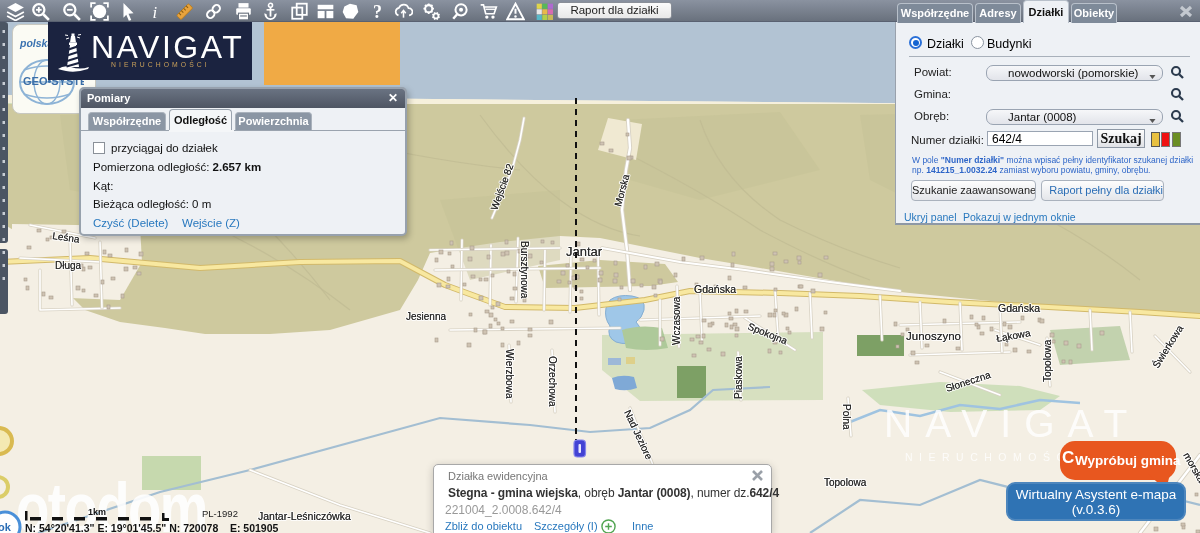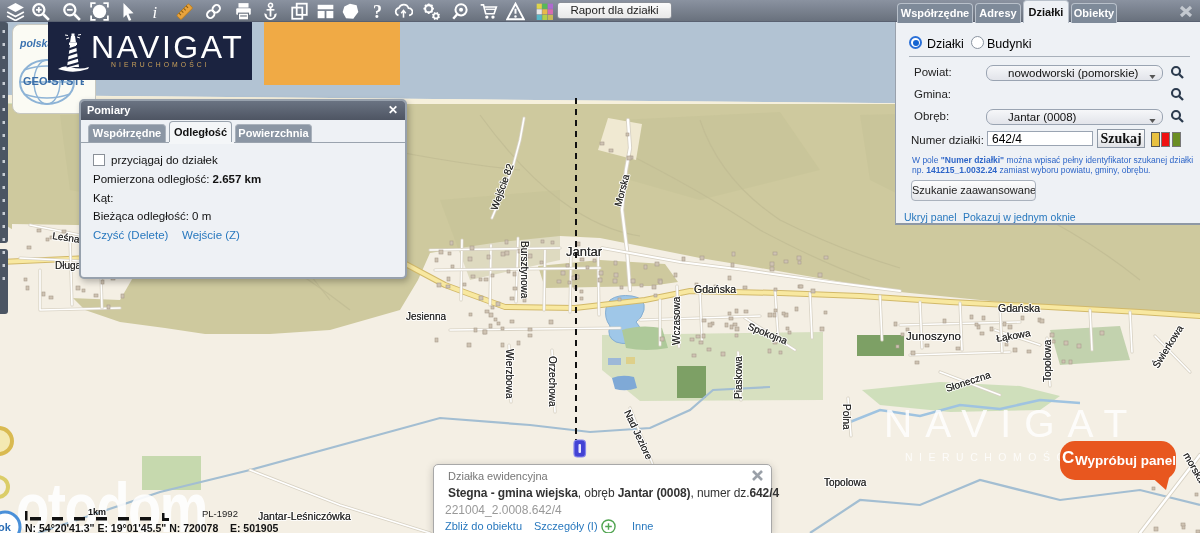--- a/index.html
+++ b/index.html
@@ -445,21 +445,21 @@
 <div class="abs" style="left:20px;top:37px;font-size:10.5px;font-weight:bold;font-style:italic;color:#3a72b0">polska</div>
 <svg class="abs" style="left:16px;top:54px" width="68" height="58" viewBox="0 0 68 58">
 <ellipse cx="31" cy="28" rx="27" ry="22" fill="none" stroke="#8db3d6" stroke-width="2"></ellipse>
 <ellipse cx="31" cy="28" rx="13" ry="22" fill="none" stroke="#8db3d6" stroke-width="1.4"></ellipse>
 <line x1="4" y1="28" x2="58" y2="28" stroke="#8db3d6" stroke-width="1.4"></line>
 <path d="M8 16 Q31 8 54 16" fill="none" stroke="#8db3d6" stroke-width="1.4"></path>
 <path d="M8 40 Q31 48 54 40" fill="none" stroke="#8db3d6" stroke-width="1.4"></path>
 <text x="7" y="31" font-size="11" font-weight="bold" fill="#3a6ea8" font-family="Liberation Sans, sans-serif">GEO•SYSTEM</text>
 </svg>
 
-<div class="abs" style="left:79px;top:99px;width:328px;height:180px;background:#eef1f5;border:2px solid #97a1ad;border-radius:5px;box-shadow:2px 3px 6px rgba(0,0,0,0.25)">
+<div class="abs" style="left:79px;top:87px;width:328px;height:149px;background:#eef1f5;border:2px solid #97a1ad;border-radius:5px;box-shadow:2px 3px 6px rgba(0,0,0,0.25)">
   <div class="abs" style="left:0;top:0;width:324px;height:19px;background:linear-gradient(#6a7382,#4e5563);border-radius:3px 3px 0 0">
     <span style="position:absolute;left:6px;top:3px;color:#fff;font-size:11px;font-weight:bold">Pomiary</span>
     <span style="position:absolute;right:7px;top:2px;color:#fff;font-size:12px;font-weight:bold">✕</span>
   </div>
   <div class="abs" style="left:7px;top:23px;width:78px;height:18px;background:#8b96a4;border:1px solid #aab2bc;border-bottom:none;border-radius:4px 4px 0 0;color:#fff;font-size:11px;font-weight:bold;text-align:center;line-height:17px">Współrzędne</div>
   <div class="abs" style="left:88px;top:20px;width:63px;height:22px;background:#f4f6f8;border:1px solid #9aa3ae;border-bottom:none;border-radius:4px 4px 0 0;color:#111;font-size:11px;font-weight:bold;text-align:center;line-height:21px">Odległość</div>
   <div class="abs" style="left:154px;top:23px;width:77px;height:18px;background:#8b96a4;border:1px solid #aab2bc;border-bottom:none;border-radius:4px 4px 0 0;color:#fff;font-size:11px;font-weight:bold;text-align:center;line-height:17px">Powierzchnia</div>
   <div class="abs" style="left:0px;top:41px;width:324px;height:1px;background:#9aa3ae"></div>
   <div class="abs" style="left:88px;top:41px;width:65px;height:2px;background:#f4f6f8"></div>
   <div class="abs" style="left:12px;top:53px;width:12px;height:12px;background:#fff;border:1px solid #8a9098"></div>
@@ -485,21 +485,22 @@
         <path d="M8 4.5 V11.5 M4.5 8 H11.5" stroke="#52a552" stroke-width="1.5"></path>
       </svg>
   <div class="abs" style="left:198px;top:55px;font-size:11px"><a class="lk" href="#">Inne</a></div>
 </div>
 
 <div class="abs" style="left:1060px;top:441px;width:116px;height:39px;background:#e8571f;border-radius:15px"></div>
 <svg class="abs" style="left:1144px;top:474px" width="30" height="18" viewBox="0 0 30 18">
       <path d="M4 0 L26 0 L22 16 Z" fill="#e8571f"></path>
     </svg>
 <div class="abs" style="left:1062px;top:448px;color:#fff;font-weight:bold;font-size:17px">C</div>
-<div class="abs" style="left:1075px;top:453px;color:#fff;font-weight:bold;font-size:13.5px">Wypróbuj panel</div>
+<div class="abs" style="left:1075px;top:453px;color:#fff;font-weight:bold;font-size:13.5px">Wypróbuj gmina</div>
+<div class="abs" style="left:1006px;top:482px;width:180px;height:39px;background:#2f73b4;border:2px solid #4d86bd;border-radius:9px;color:#fff;text-align:center;font-size:13.5px;padding-top:3px">Wirtualny Asystent e-mapa<br>(v.0.3.6)</div>
 
 <div class="abs" style="left:0;top:0;width:895px;height:22px;background:linear-gradient(#8a92a0,#69717d);border-bottom:1px solid #596171"></div>
 <svg x="0" y="0" style="position:absolute;left:6px;top:2px" width="19" height="19" viewBox="0 0 17 17">
       <path d="M8.5 1 L16 5 L8.5 9 L1 5 Z" fill="#ffffff"></path>
       <path d="M1 9 L8.5 13 L16 9" fill="none" stroke="#ffffff" stroke-width="1.6"></path>
       <path d="M1 12.5 L8.5 16.5 L16 12.5" fill="none" stroke="#ffffff" stroke-width="1.6"></path>
     </svg>
     <svg x="0" y="0" style="position:absolute;left:31px;top:2px" width="19" height="19" viewBox="0 0 17 17">
       <circle cx="7" cy="7" r="5" fill="none" stroke="#ffffff" stroke-width="2"></circle>
       <line x1="11" y1="11" x2="16" y2="16" stroke="#ffffff" stroke-width="2.4"></line>
@@ -679,16 +680,17 @@
 <div class="abs" style="left:911px;top:134px;font-size:11.5px;color:#222">Numer działki:</div>
 <input class="abs" style="left: 987px; top: 131px; width: 106px; height: 15px; border: 1px solid rgb(154, 164, 178); font-size: 12px; padding-left: 4px; font-family: &quot;Liberation Sans&quot;, sans-serif;" value="642/4">
 <div class="abs" style="left:1097px;top:129px;width:48px;height:19px;background:linear-gradient(#fdfdfd,#e0e2e6);border:1.5px solid #8e98a5;border-radius:0;text-align:center;font-family:'Liberation Serif',serif;font-weight:bold;font-size:14px;line-height:17px;color:#111">Szukaj</div>
 <div class="abs" style="left:1151px;top:132px;width:9px;height:15px;background:#e8c040;border:1px solid #555"></div>
 <div class="abs" style="left:1161px;top:132px;width:9px;height:15px;background:#ee1111;border:1px solid #777"></div>
 <div class="abs" style="left:1172px;top:132px;width:9px;height:15px;background:#6b8e23;border:1px solid #777"></div>
 
 <div class="abs" style="left:912px;top:156px;font-size:8.5px;line-height:9.5px;color:#2e66c8;white-space:nowrap">W pole <b>"Numer działki"</b> można wpisać pełny identyfikator szukanej działki<br>np. <b>141215_1.0032.24</b> zamiast wyboru powiatu, gminy, obrębu.</div>
 
 <div class="btn" style="left:911px;top:180px;width:125px;height:21px;line-height:19px">Szukanie zaawansowane</div>
+<div class="btn" style="left:1041px;top:180px;width:123px;height:21px;line-height:19px;color:#2a6db5">Raport pełny dla działki</div>
 
 <div class="abs" style="left:904px;top:211px;font-size:10.5px"><a class="lk" href="#">Ukryj panel</a></div>
 <div class="abs" style="left:963px;top:211px;font-size:10.5px"><a class="lk" href="#">Pokazuj w jednym oknie</a></div>
 
 </div>
 </body></html>

